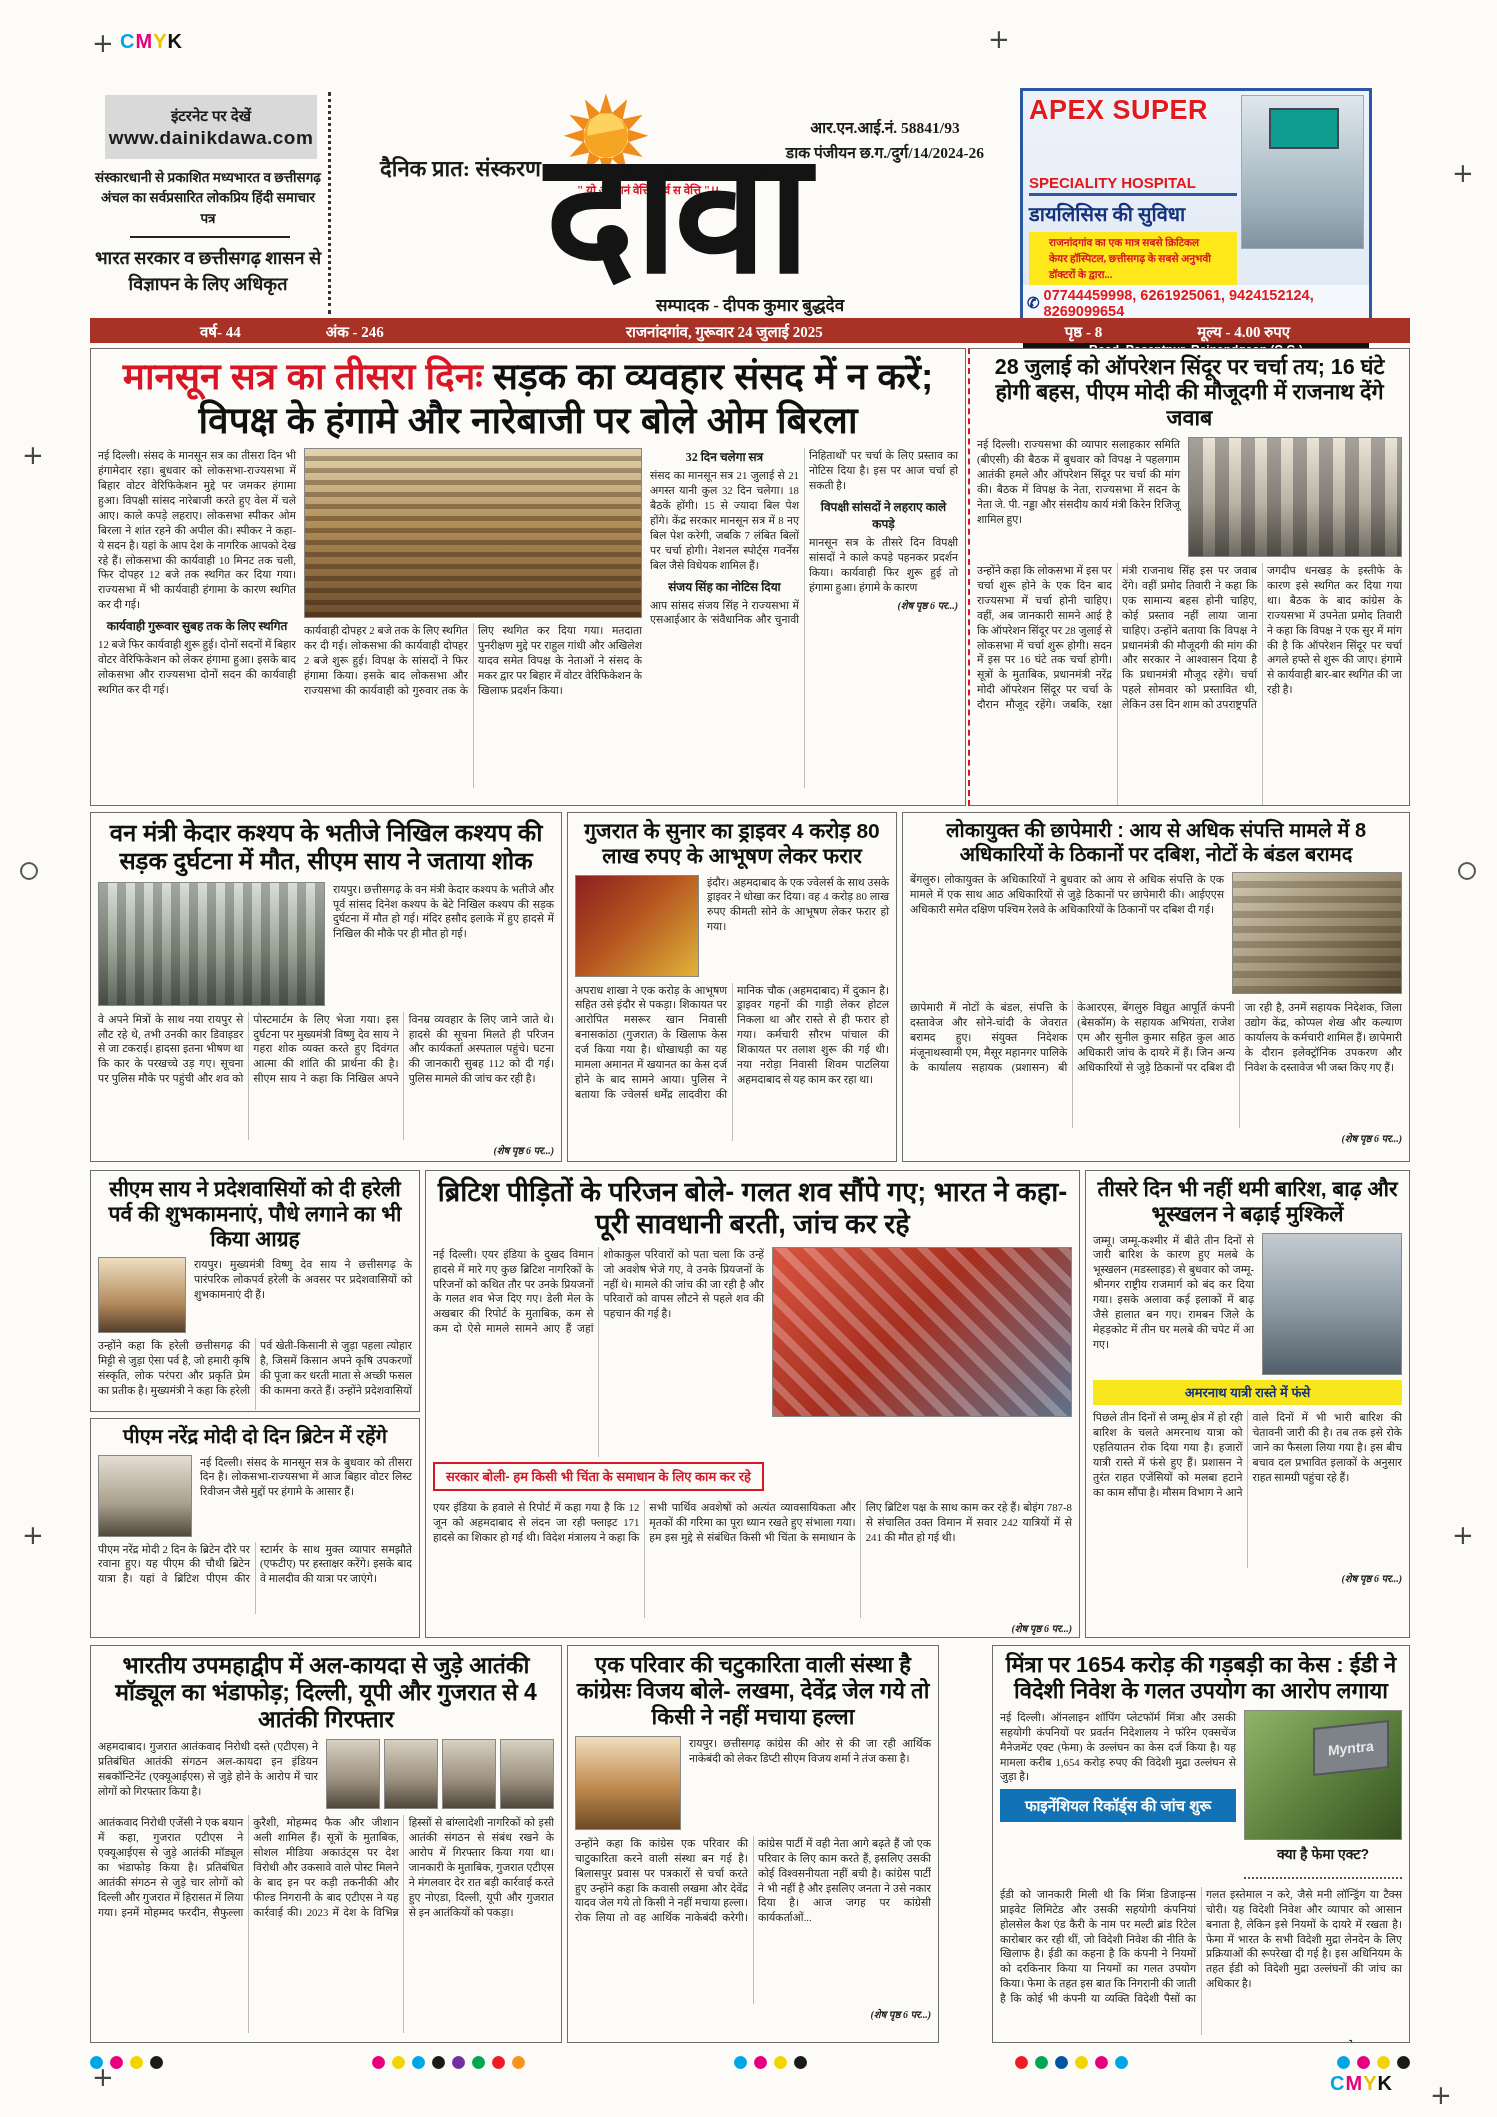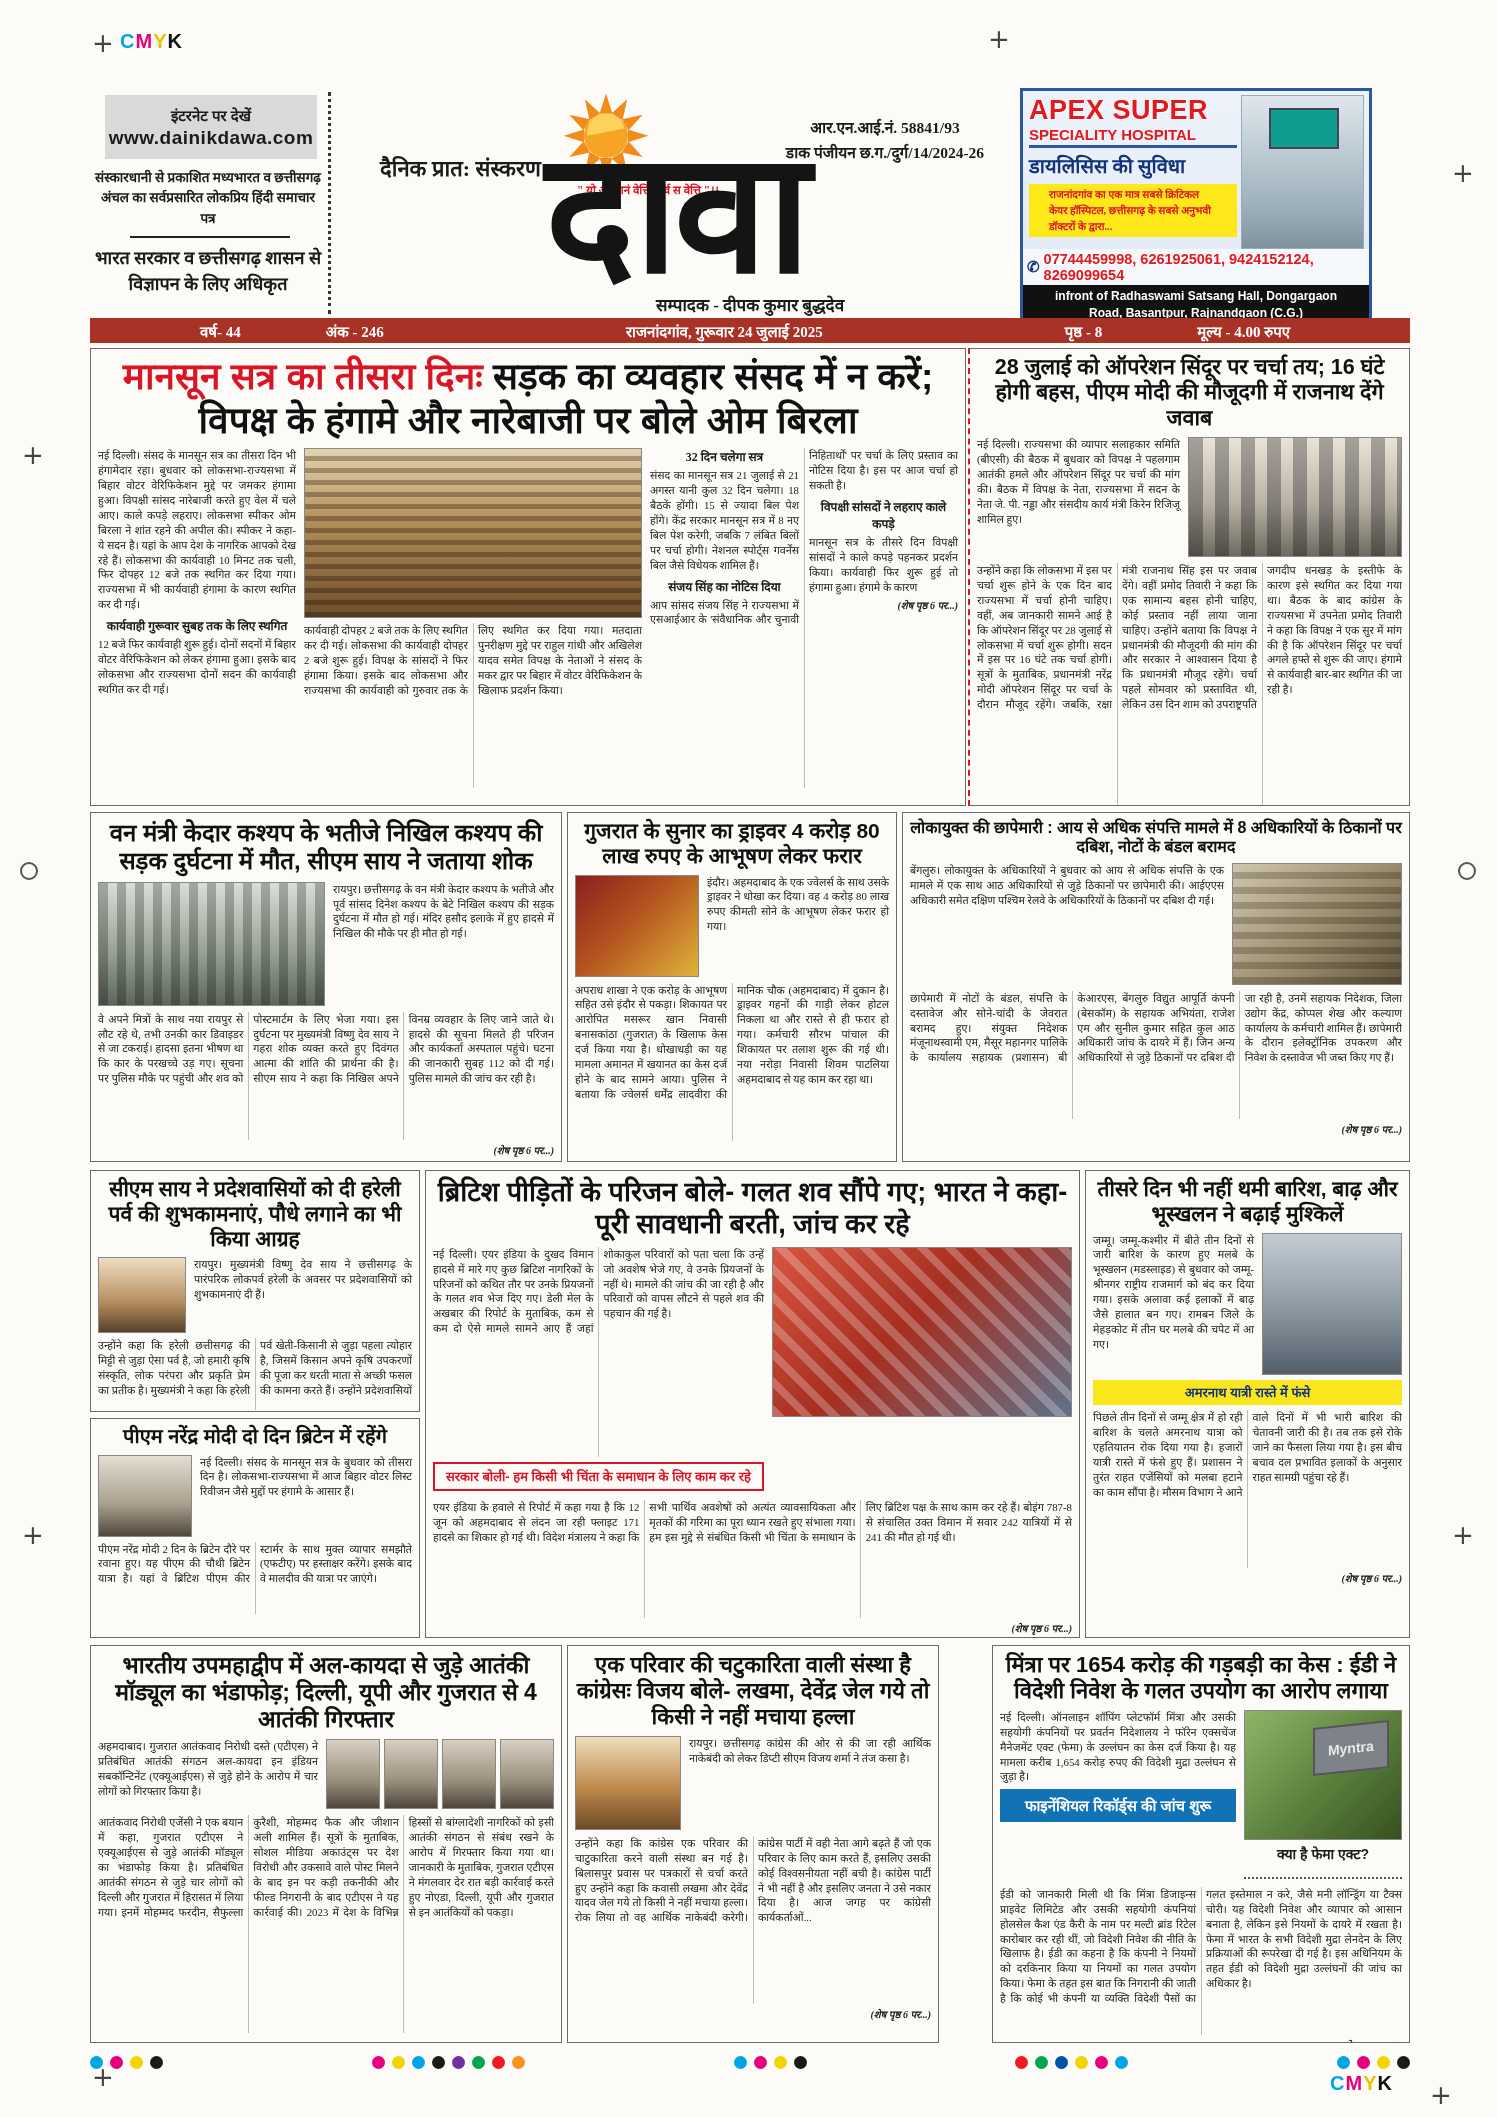--- a/index.html
+++ b/index.html
@@ -28,21 +28,21 @@
        font:700 15.5px "Liberation Serif",serif;line-height:1.6;}
   .title{position:absolute;left:340px;top:128px;width:672px;margin:0;text-align:center;
          font:900 168px "Liberation Sans",sans-serif;line-height:1.02;letter-spacing:-4px;color:#141414;}
   .editor{position:absolute;left:600px;top:293px;width:300px;text-align:center;
           font:700 17px "Liberation Serif",serif;}
   
   .ad{position:absolute;left:1020px;top:88px;width:346px;height:228px;border:3px solid #2b57a5;
       background:linear-gradient(180deg,#eef3fa,#dfe8f4);display:flex;flex-wrap:wrap;}
   .ad-left{width:63%;padding:4px 4px 0 6px;box-sizing:border-box;}
   .ad-name{font:900 27px "Liberation Sans",sans-serif;color:#e11a1d;text-shadow:1px 1px 0 #fff;letter-spacing:.5px;}
-  .ad-sub{font:800 15px "Liberation Sans",sans-serif;color:#e11a1d;border-bottom:3px solid #2b57a5;padding-bottom:2px;}
+  .ad-sub{font:800 15px "Liberation Sans",sans-serif;color:#e11a1d;border-bottom:3px solid #2b57a5;padding-bottom:2px;margin-top:48px;}
   .ad-fac{font:800 20px "Liberation Serif",serif;color:#14337d;margin-top:4px;}
   .ad-hl{background:#ffe81a;color:#d81626;font:700 10.5px "Liberation Serif",serif;
          padding:3px 20px;margin-top:5px;line-height:1.5;}
   .ad-photo{width:35%;height:152px;margin-top:4px;background:linear-gradient(180deg,#dfe7ec 0%,#9fb2bd 70%,#7f939e 100%);position:relative;border:1px solid #9ab;}
   .ad-photo .scr{position:absolute;left:22%;top:8%;width:55%;height:24%;background:#0f9d8f;border:2px solid #445;}
   .ad-phone{width:100%;font:800 14.5px "Liberation Sans",sans-serif;color:#e11a1d;padding:2px 4px;
             display:flex;align-items:center;gap:4px;background:#f4f7fb;}
   .ad-phone .ic{font-size:15px;color:#14337d;}
   .ad-addr{width:100%;background:#111;color:#fff;text-align:center;font:700 12px "Liberation Sans",sans-serif;
            line-height:1.45;padding:3px 20px;box-sizing:border-box;}
@@ -242,21 +242,21 @@
   <section class="blk" style="left:567px;top:812px;width:330px;height:350px">
     <div class="hl" style="font-size:21px">गुजरात के सुनार का ड्राइवर 4 करोड़ 80 लाख रुपए के आभूषण लेकर फरार</div>
     <div class="row">
       <div class="ph ph-jewel" style="width:122px;height:100px"></div>
       <div class="body" style="flex:1">इंदौर। अहमदाबाद के एक ज्वेलर्स के साथ उसके ड्राइवर ने धोखा कर दिया। वह 4 करोड़ 80 लाख रुपए कीमती सोने के आभूषण लेकर फरार हो गया।</div>
     </div>
     <div class="body cols2" style="margin-top:6px;height:158px;overflow:hidden">अपराध शाखा ने एक करोड़ के आभूषण सहित उसे इंदौर से पकड़ा। शिकायत पर आरोपित मसरूर खान निवासी बनासकांठा (गुजरात) के खिलाफ केस दर्ज किया गया है। धोखाधड़ी का यह मामला अमानत में खयानत का केस दर्ज होने के बाद सामने आया। पुलिस ने बताया कि ज्वेलर्स धर्मेंद्र लादवीरा की मानिक चौक (अहमदाबाद) में दुकान है। ड्राइवर गहनों की गाड़ी लेकर होटल निकला था और रास्ते से ही फरार हो गया। कर्मचारी सौरभ पांचाल की शिकायत पर तलाश शुरू की गई थी। नया नरोड़ा निवासी शिवम पाटलिया अहमदाबाद से यह काम कर रहा था।</div>
   </section>
 
   <section class="blk" style="left:902px;top:812px;width:508px;height:350px">
-    <div class="hl" style="font-size:16px">लोकायुक्त की छापेमारी : आय से अधिक संपत्ति मामले में 8 अधिकारियों के ठिकानों पर दबिश, नोटों के बंडल बरामद</div>
+    <div class="hl" style="font-size:20px">लोकायुक्त की छापेमारी : आय से अधिक संपत्ति मामले में 8 अधिकारियों के ठिकानों पर दबिश, नोटों के बंडल बरामद</div>
     <div class="row">
       <div class="body" style="flex:1">बेंगलुरु। लोकायुक्त के अधिकारियों ने बुधवार को आय से अधिक संपत्ति के एक मामले में एक साथ आठ अधिकारियों से जुड़े ठिकानों पर छापेमारी की। आईएएस अधिकारी समेत दक्षिण पश्चिम रेलवे के अधिकारियों के ठिकानों पर दबिश दी गई।</div>
       <div class="ph ph-raid" style="width:168px;height:120px"></div>
     </div>
     <div class="body cols3" style="margin-top:6px;height:128px;overflow:hidden">छापेमारी में नोटों के बंडल, संपत्ति के दस्तावेज और सोने-चांदी के जेवरात बरामद हुए। संयुक्त निदेशक मंजूनाथस्वामी एम, मैसूर महानगर पालिके के कार्यालय सहायक (प्रशासन) बी केआरएस, बेंगलुरु विद्युत आपूर्ति कंपनी (बेसकॉम) के सहायक अभियंता, राजेश एम और सुनील कुमार सहित कुल आठ अधिकारी जांच के दायरे में हैं। जिन अन्य अधिकारियों से जुड़े ठिकानों पर दबिश दी जा रही है, उनमें सहायक निदेशक, जिला उद्योग केंद्र, कोप्पल शेख और कल्याण कार्यालय के कर्मचारी शामिल हैं। छापेमारी के दौरान इलेक्ट्रॉनिक उपकरण और निवेश के दस्तावेज भी जब्त किए गए हैं।</div>
     <div class="more">(शेष पृष्ठ 6 पर...)</div>
   </section>
 
   <section class="blk" style="left:90px;top:1170px;width:330px;height:242px">
     <div class="hl" style="font-size:21px">सीएम साय ने प्रदेशवासियों को दी हरेली पर्व की शुभकामनाएं, पौधे लगाने का भी किया आग्रह</div>

